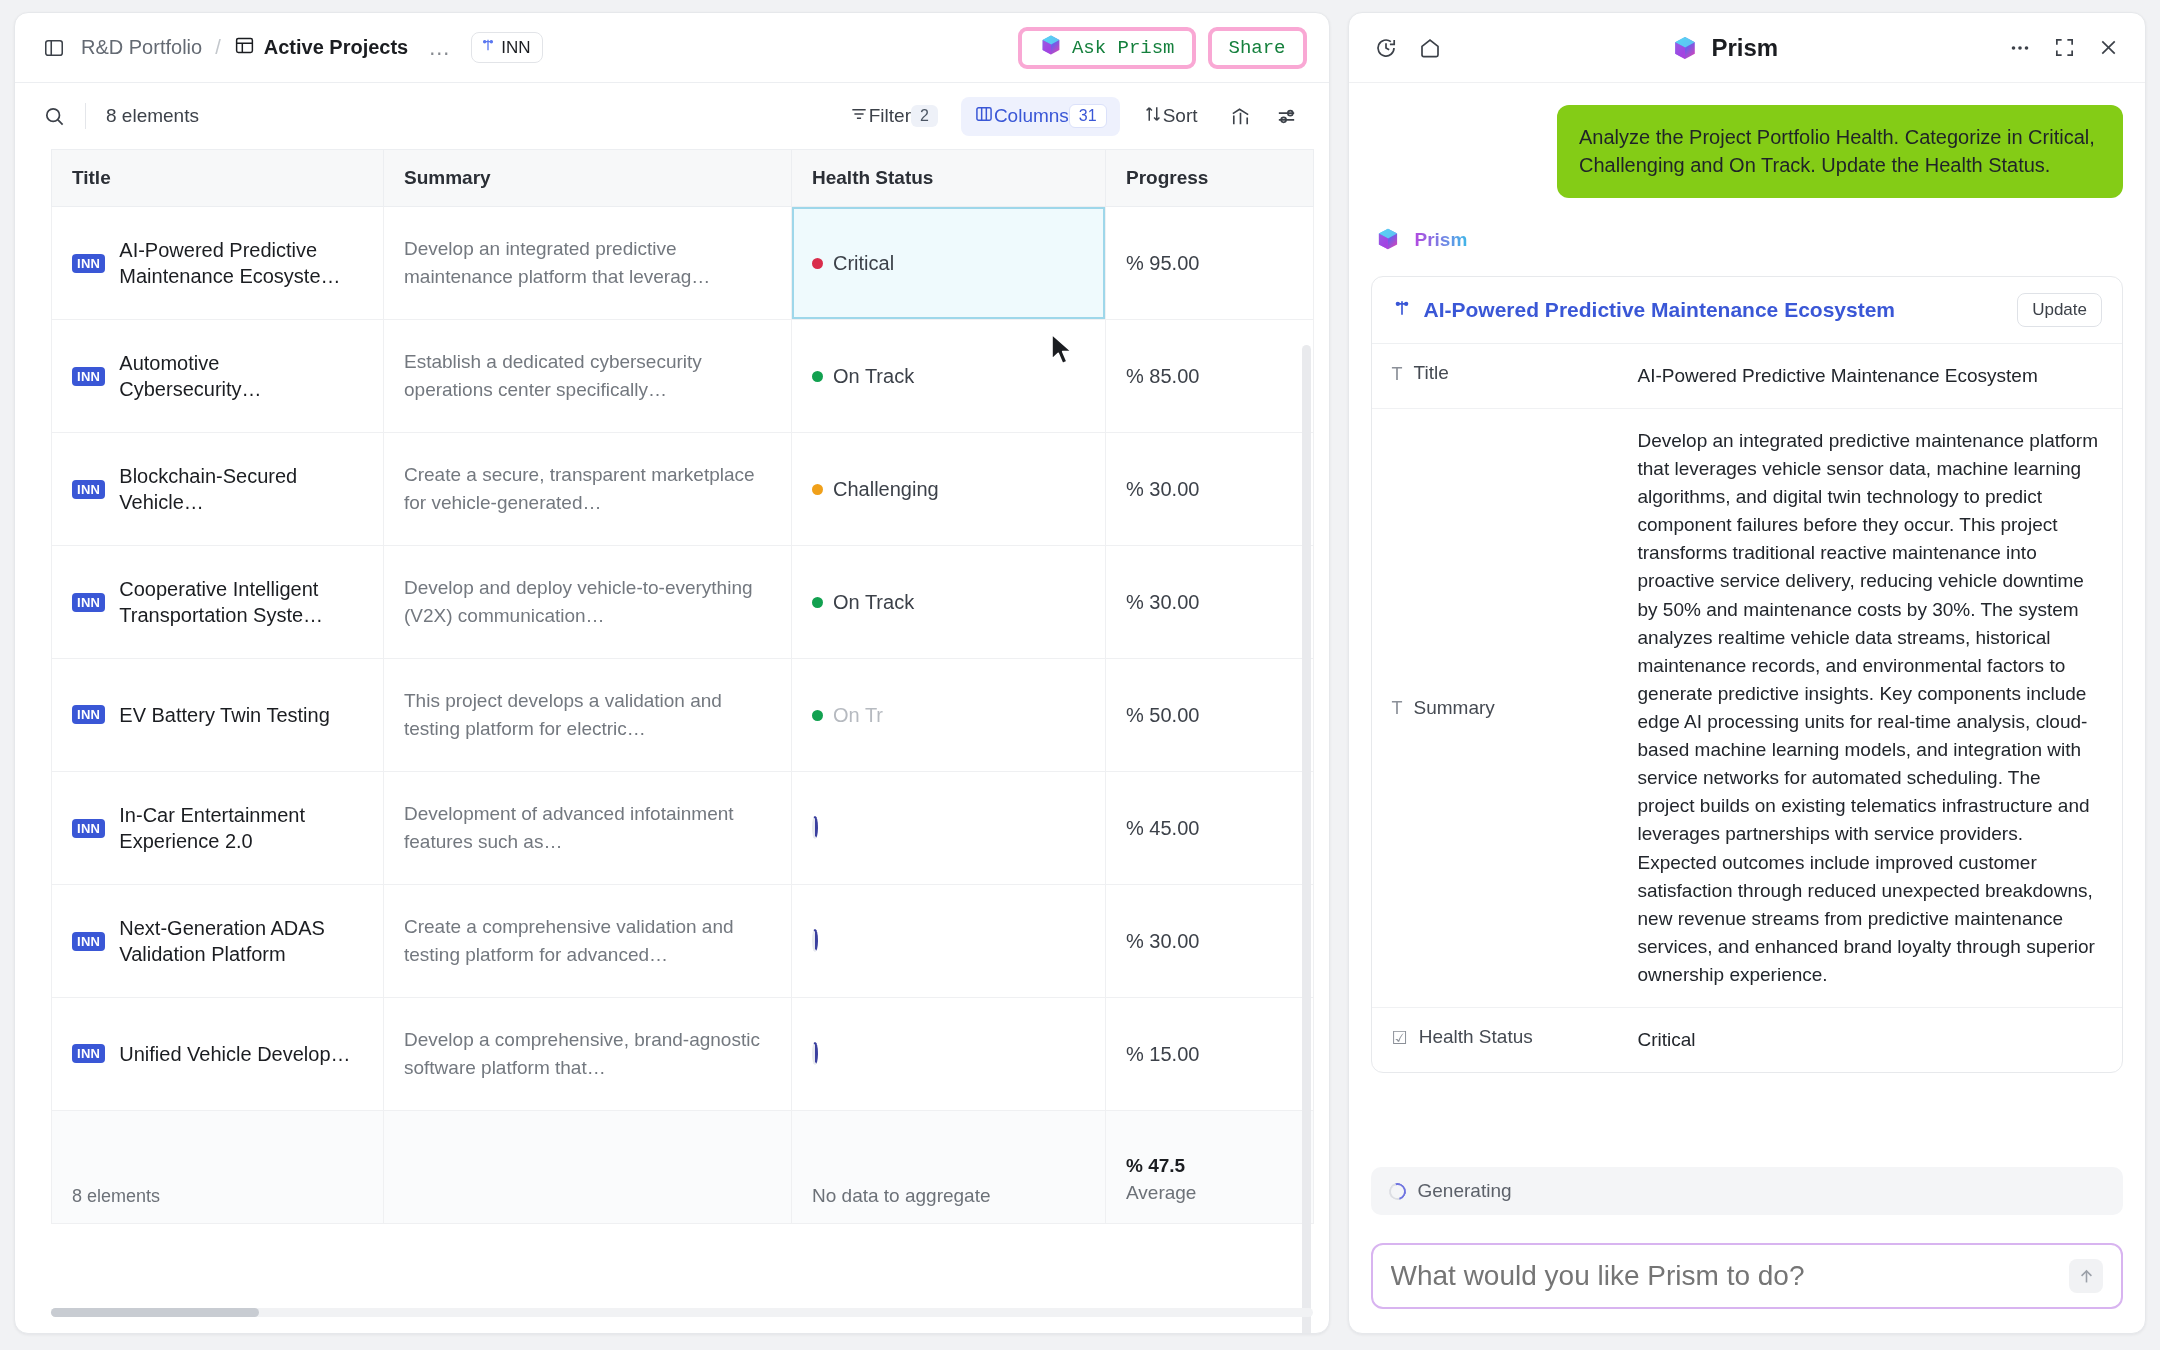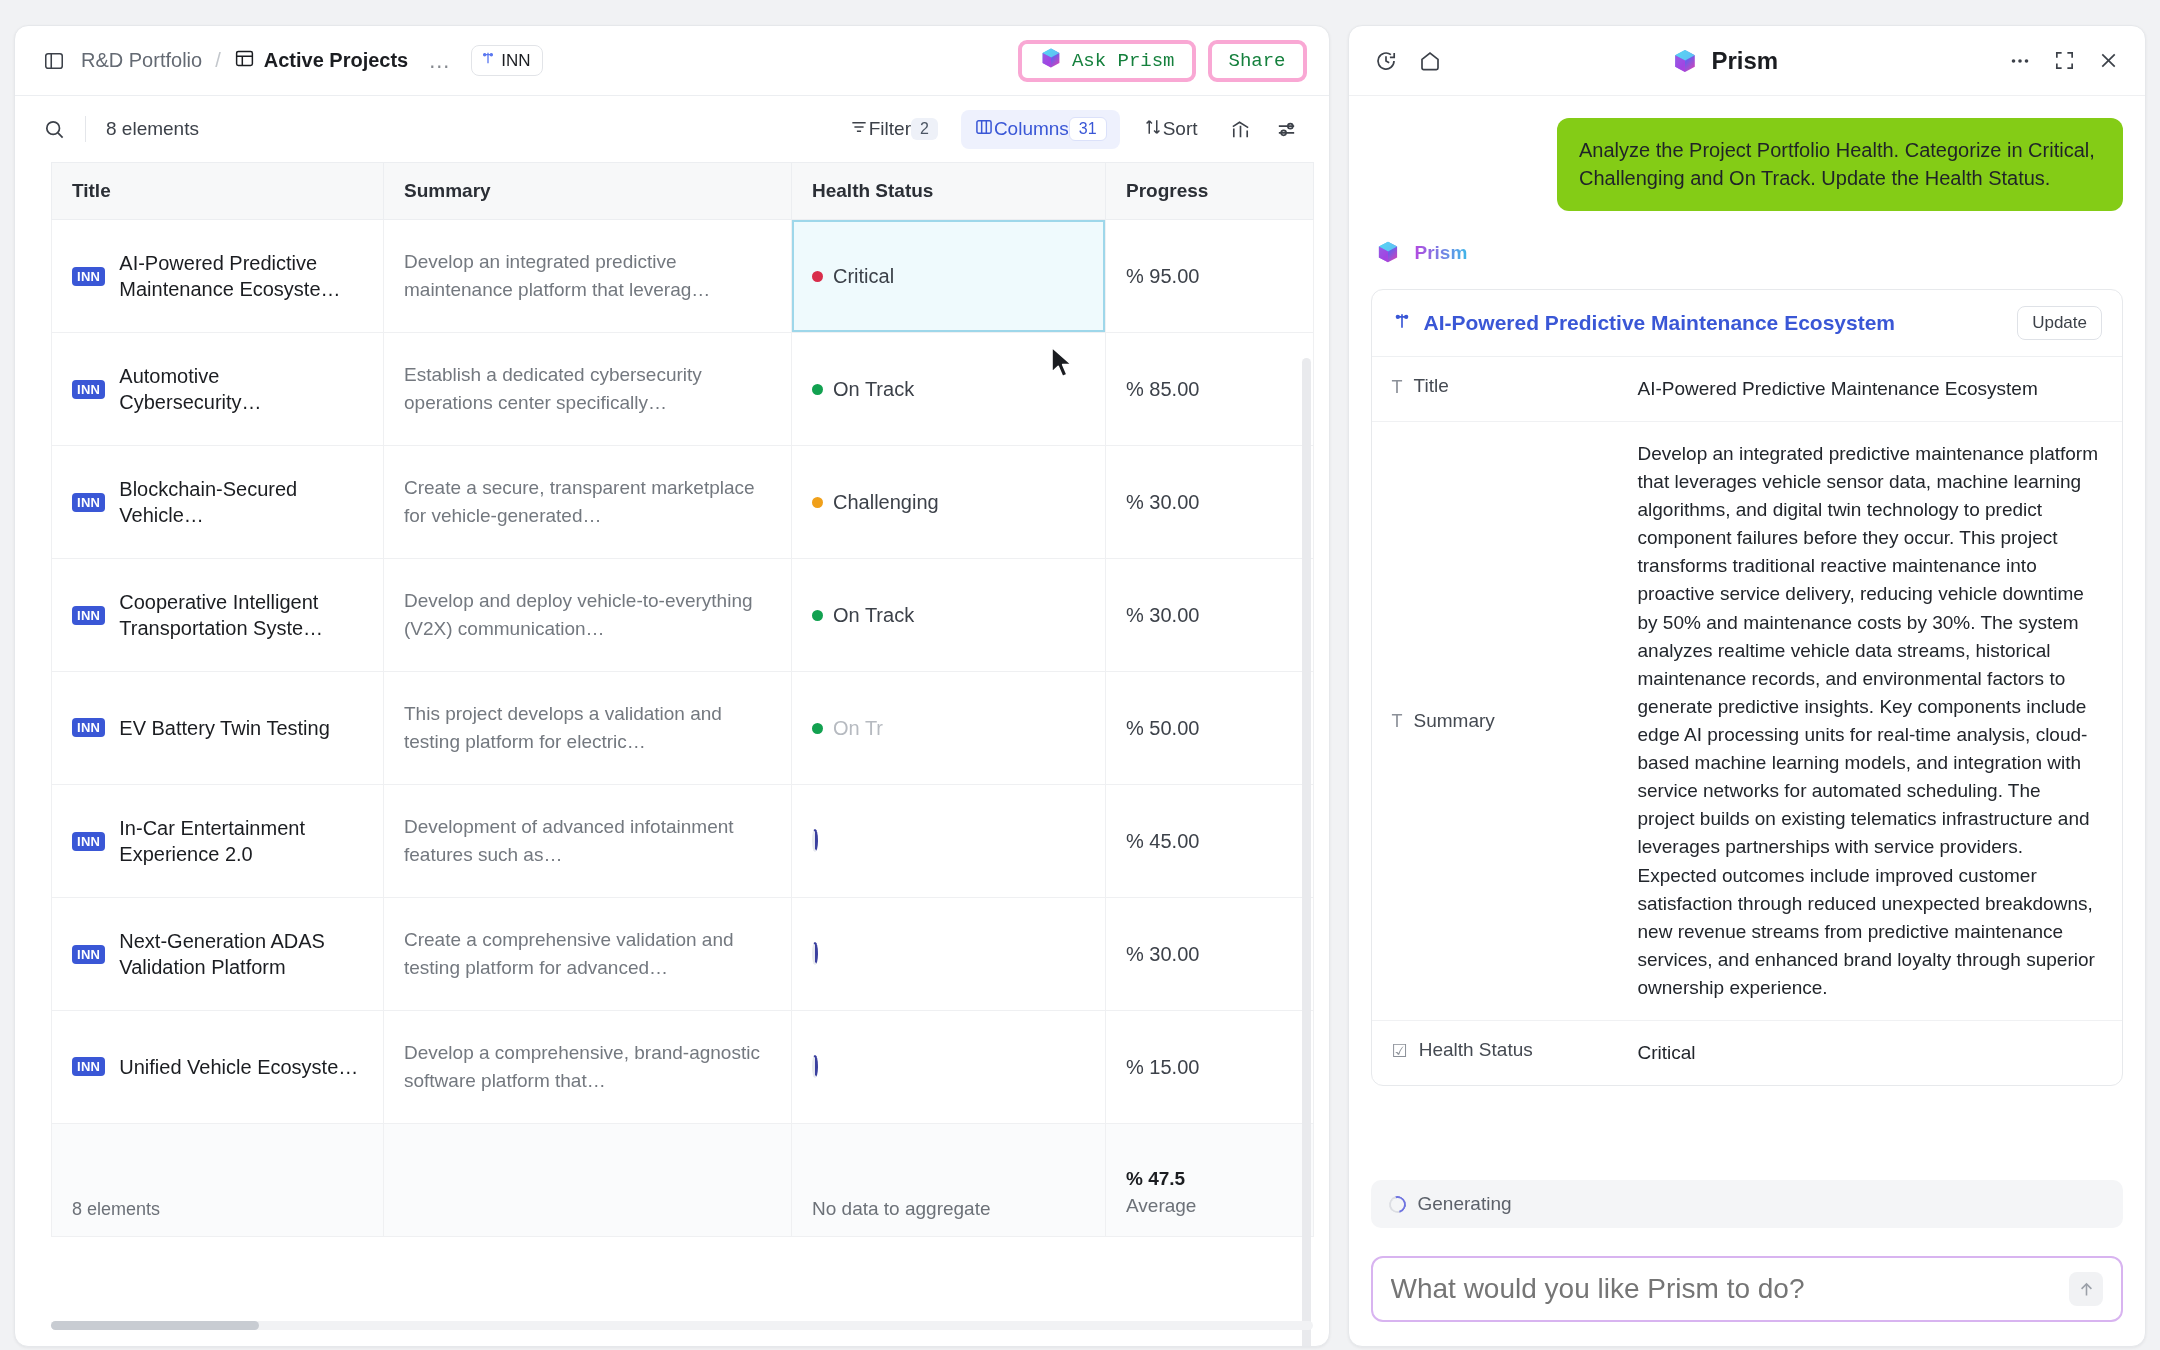--- a/index.html
+++ b/index.html
@@ -2,21 +2,21 @@
 <html><head>
 <meta charset="utf-8">
 <style>
   * { box-sizing: border-box; margin: 0; padding: 0; }
   html, body {
     width: 2160px; height: 1350px;
     font-family: "Liberation Sans", sans-serif;
     background: #f1f2f4;
     overflow: hidden;
   }
-  .app { position: relative; width: 2160px; height: 1350px; display: flex; gap: 18px; padding: 25px 14px 14px 14px; }
+  .app { position: relative; width: 2160px; height: 1350px; display: flex; gap: 18px; padding: 12px 14px 14px 14px; }
 
   
   .left-panel {
     width: 1318px; height: 1322px;
     background: #ffffff;
     border-radius: 14px;
     border: 1px solid #e6e8eb;
     box-shadow: 0 1px 3px rgba(16,24,40,.06);
     display: flex; flex-direction: column;
     overflow: hidden;
@@ -498,21 +498,21 @@
             </td>
             <td>
               <span class="progress-text">% 30.00</span>
             </td>
           </tr>
 
           <tr>
             <td>
               <div class="cell-title">
                 <span class="inn-badge">INN</span>
-                <span class="title-text">Unified Vehicle Ecosyste…</span>
+                <span class="title-text">Unified Vehicle Develop…</span>
               </div>
             </td>
             <td>
               <div class="summary-text">Develop a comprehensive, brand-agnostic software platform that…</div>
             </td>
             <td>
               <span class="spinner"></span>
             </td>
             <td>
               <span class="progress-text">% 15.00</span>

